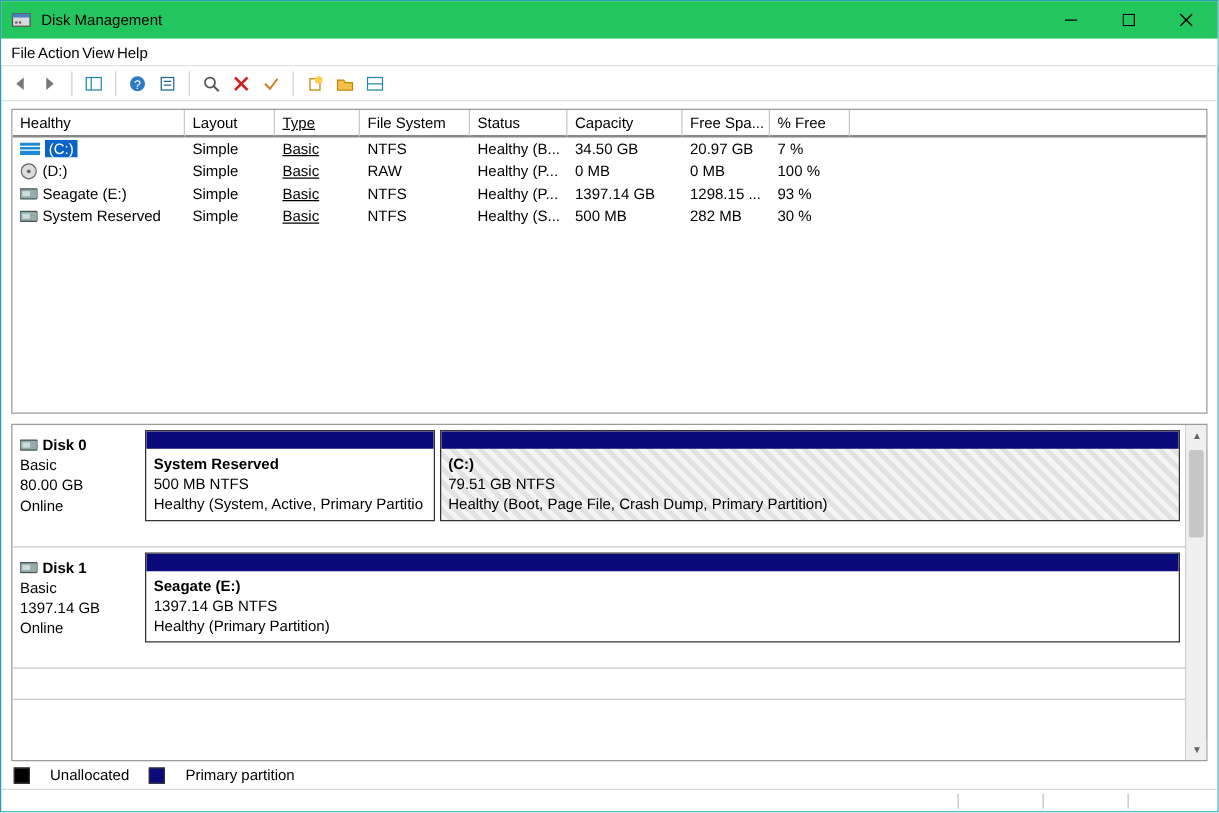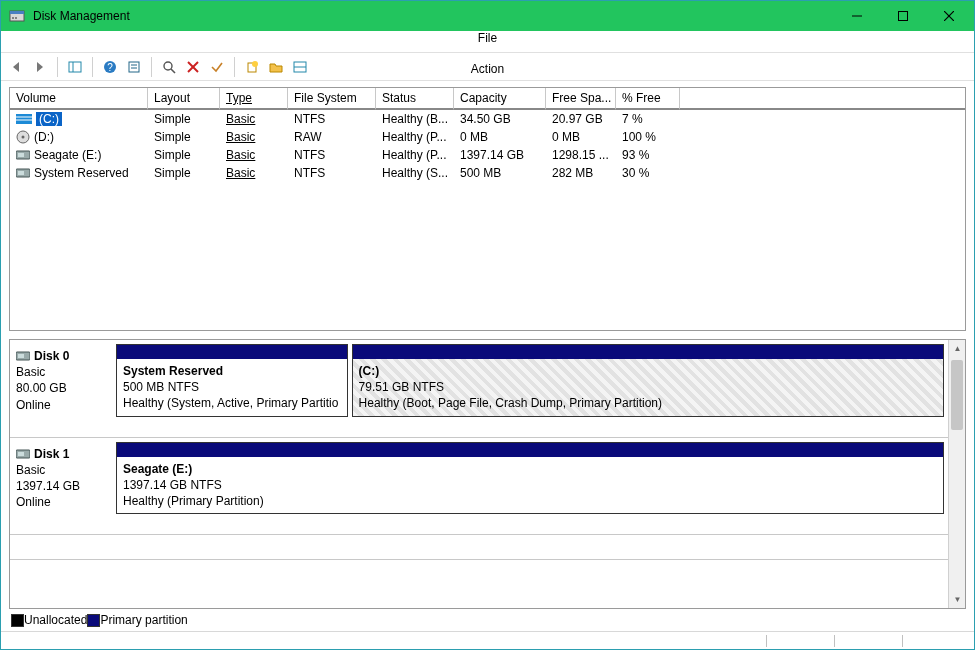--- a/index.html
+++ b/index.html
@@ -32,24 +32,23 @@
 .titlebar .title { flex: 1; }
 .titlebar .ctlbtn {
   width: 46px; height: 30px; display: flex; align-items: center; justify-content: center;
   cursor: pointer;
 }
 .menubar {
   height: 22px;
   display: flex;
   align-items: center;
   padding: 0 8px;
-  gap: 17px;
+  gap: 2px;
   border-bottom: 1px solid #e0e0e0;
   background: #fff;
-  flex-direction: column;
 }
 .menubar span { cursor: default; }
 .toolbar {
   height: 28px;
   display: flex;
   align-items: center;
   padding: 2px 6px;
   gap: 6px;
   border-bottom: 1px solid #e0e0e0;
 }
@@ -153,21 +152,21 @@
 .partition .pbar { height: 14px; background: #0a0a7a; }
 .partition .pbody { padding: 4px 6px; line-height: 1.35;}
 .partition .ptitle { font-weight: bold; }
 .partition.selected {
   background: repeating-linear-gradient(45deg, #f4f4f4 0 4px, #e2e2e2 4px 8px);
   border: 1px solid #333;
 }
 .legend {
   display: flex;
   align-items: center;
-  gap: 0;
+  gap: 16px;
   padding: 2px 0 0 2px;
   margin-top: 2px;
 }
 .legend .sw { width: 13px; height: 13px; border: 1px solid #333; display:inline-block;}
 .legend .sw.black { background: #000; }
 .legend .sw.navy { background: #0a0a7a; }
 .statusbar {
   height: 18px;
   border-top: 1px solid #d8d8d8;
   display: flex;
@@ -283,21 +282,21 @@
         <svg width="14" height="14">
           <rect x="1" y="2" width="12" height="10" fill="none" stroke="#28a"></rect>
           <line x1="1" y1="7" x2="13" y2="7" stroke="#28a"></line>
         </svg>
       </span>
   </div>
 
   <div class="content">
     <div class="volume-table-wrap">
       <div class="vhead">
-        <div class="vcol col0">Volume</div>
+        <div class="vcol col0">Healthy</div>
         <div class="vcol col1">Layout</div>
         <div class="vcol col2">Type</div>
         <div class="vcol col3">File System</div>
         <div class="vcol col4">Status</div>
         <div class="vcol col5">Capacity</div>
         <div class="vcol col6">Free Spa...</div>
         <div class="vcol col7">% Free</div>
         <div class="vcol last"></div>
       </div>
       <div id="vrows" class="vrows">

